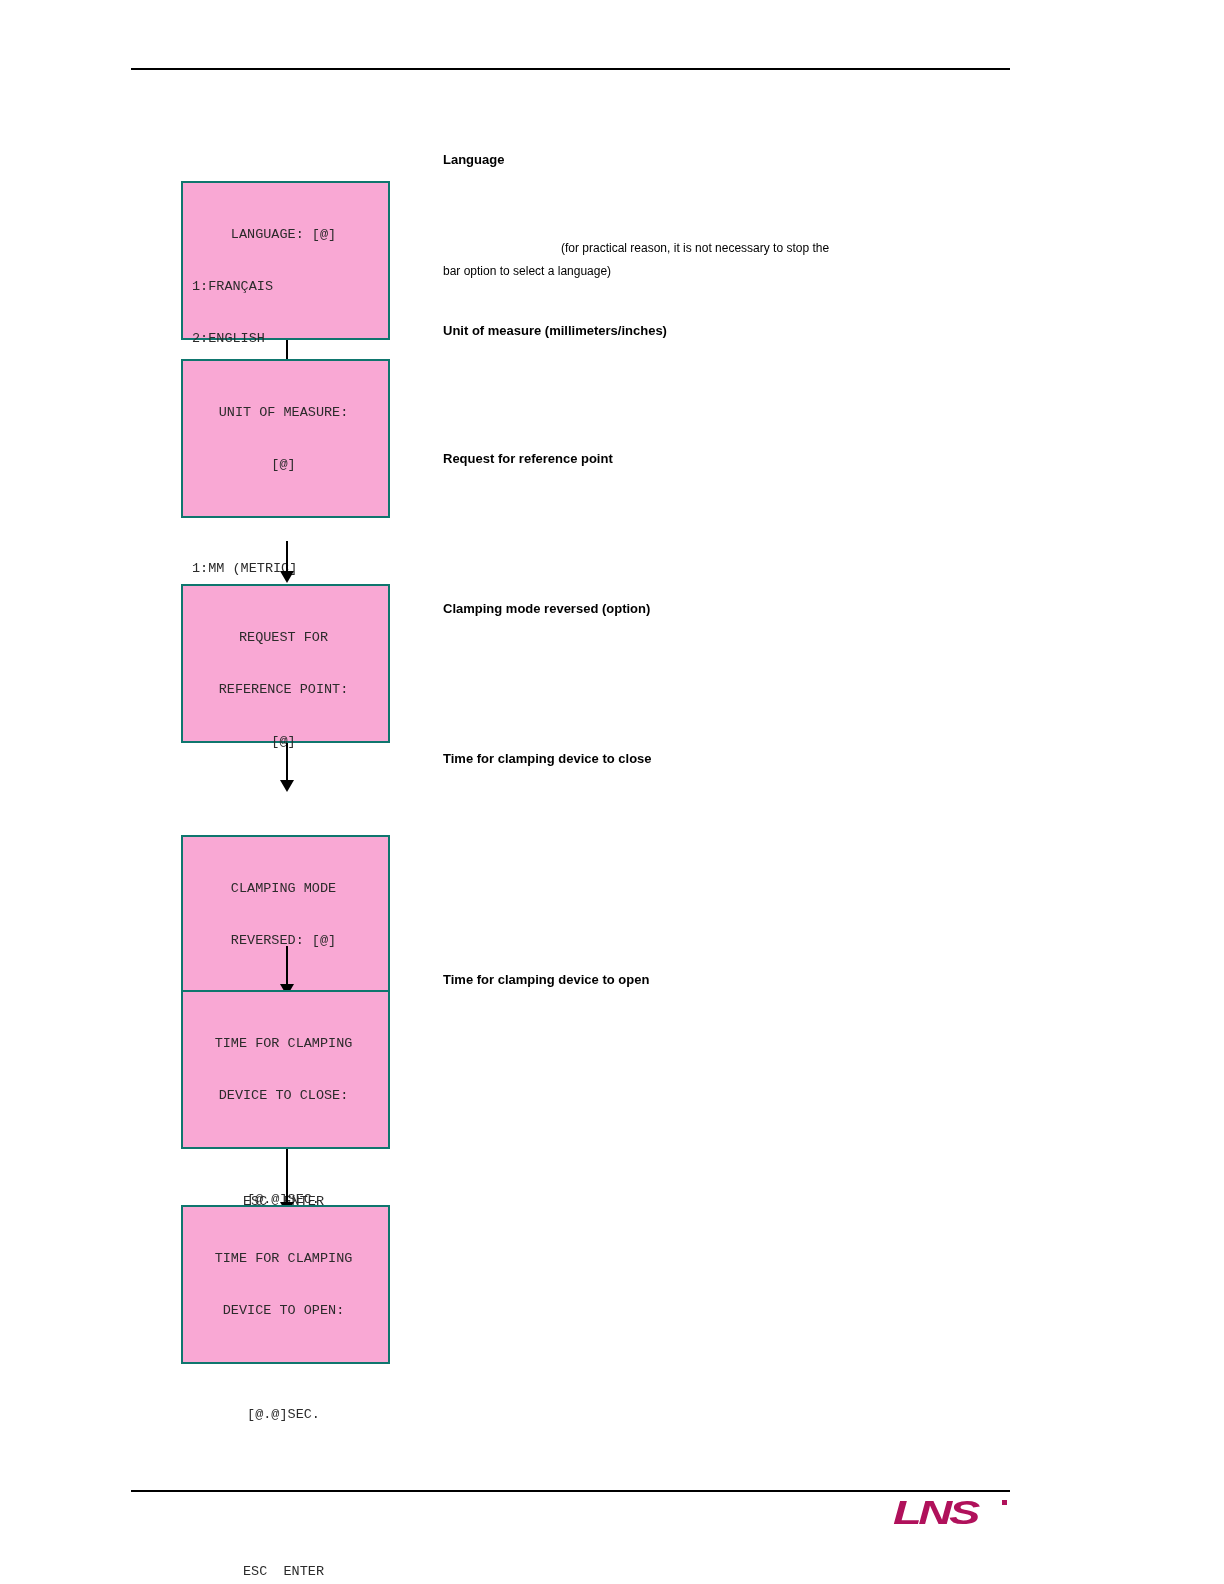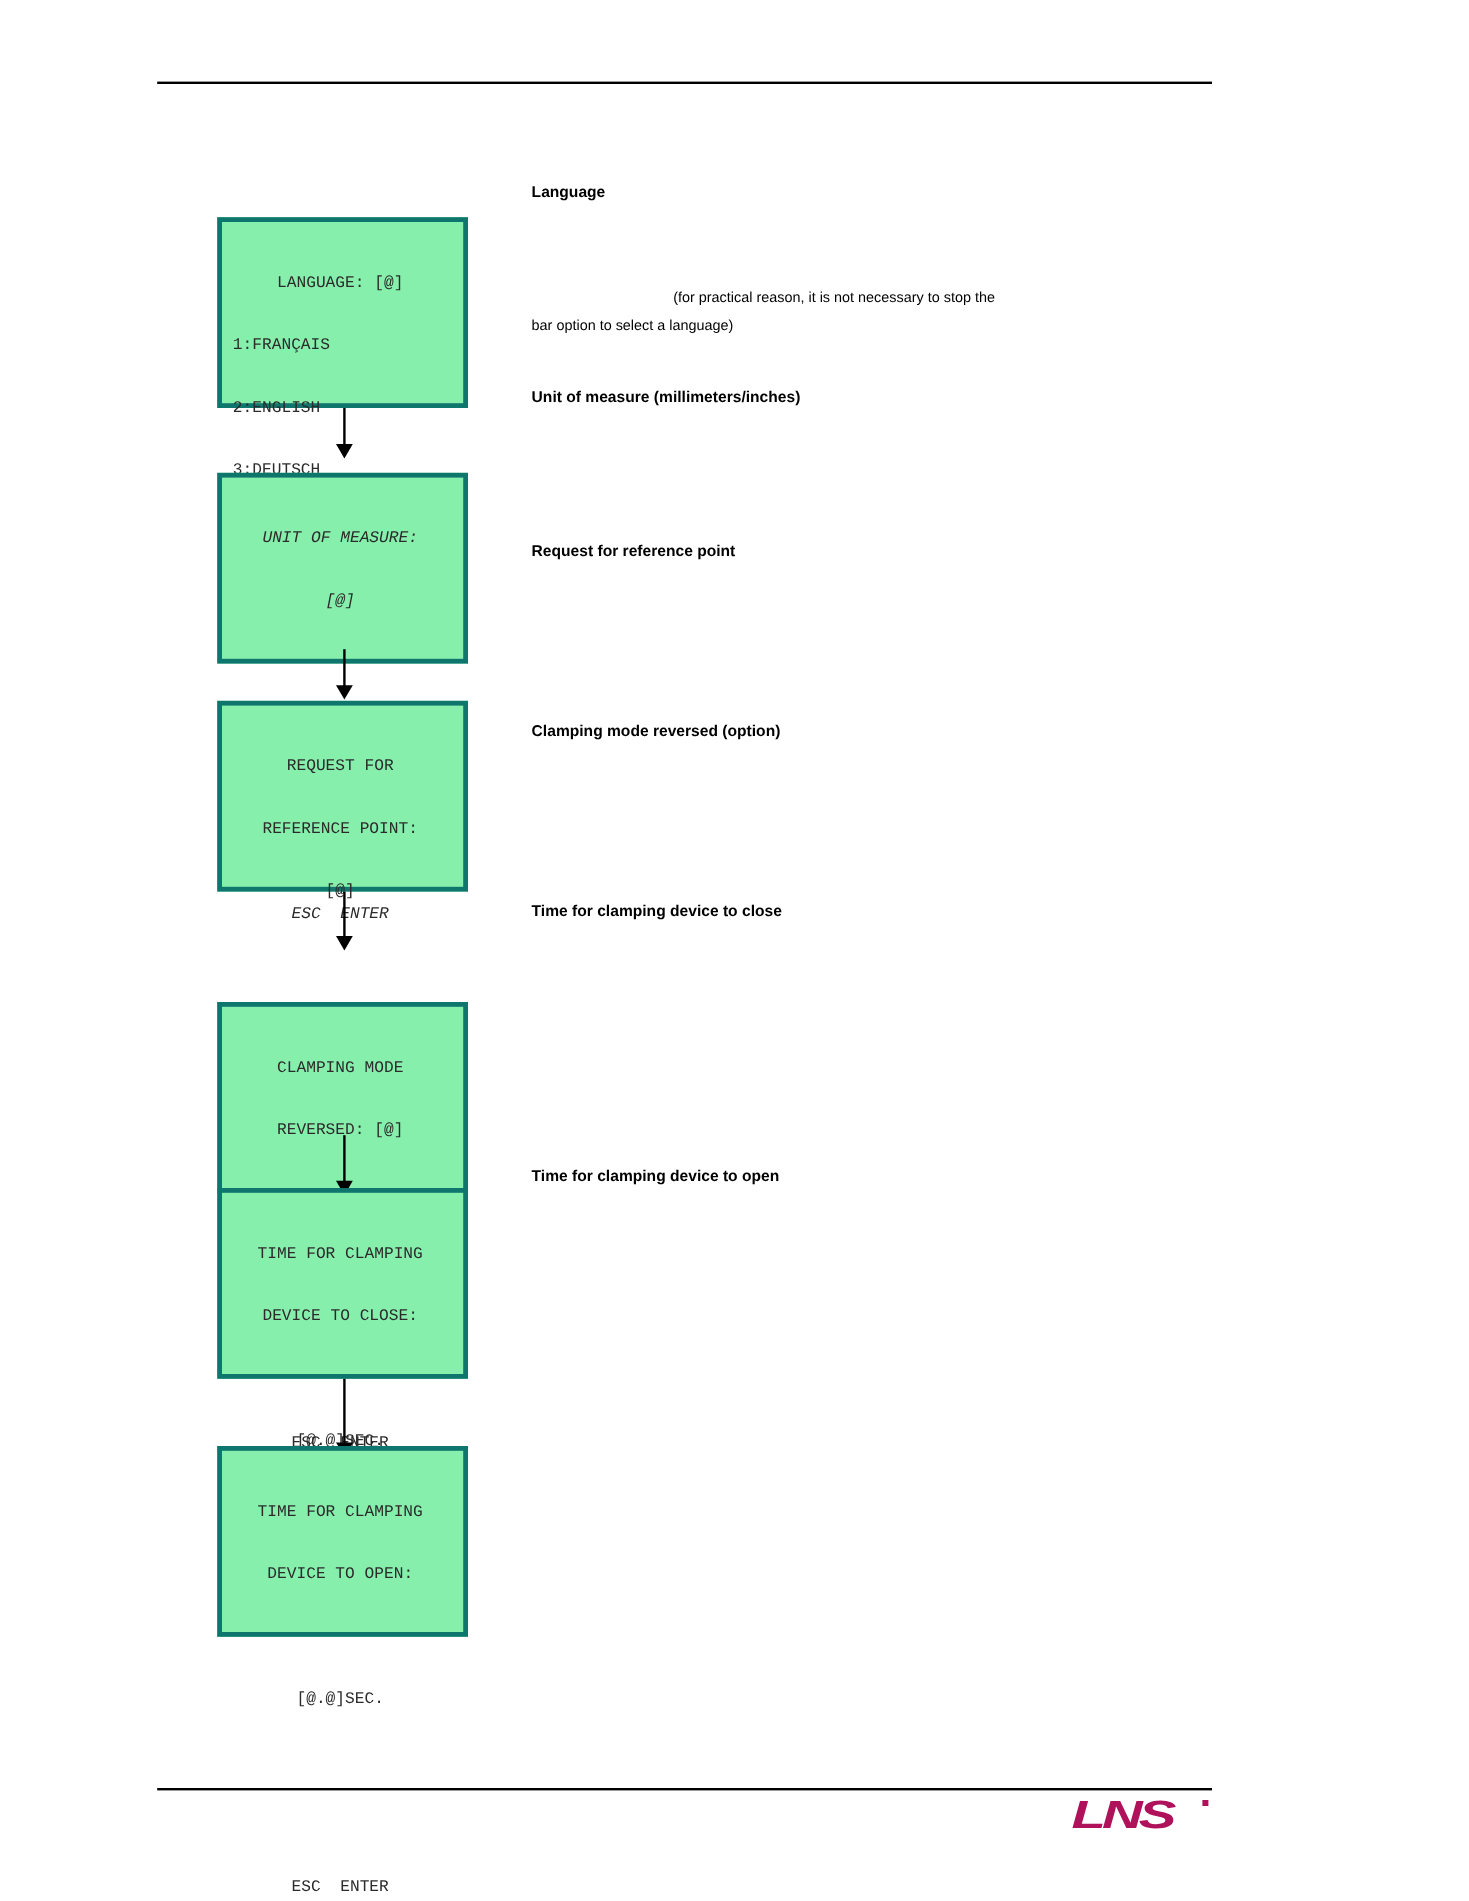--- a/index.html
+++ b/index.html
@@ -43,23 +43,23 @@
     font-weight: bold;
     letter-spacing: -0.2px;
     white-space: nowrap;
   }
 
   
   .lcd {
     position: absolute;
     left: 181px;
     width: 209px;
-    border: 4px solid #0f766e;
+    border: 2px solid #0f766e;
     box-sizing: border-box;
-    background: #86efac;
+    background: #f9a8d4;
     font-family: "Liberation Mono", "DejaVu Sans Mono", monospace;
     font-size: 13.5px;
     line-height: 17.4px;
     color: #2b2b2b;
     white-space: pre;
     padding: 8px 0 0 0;
   }
   .lcd .ln {
     display: block;
     padding-left: 9px;
@@ -168,21 +168,21 @@
     <span class="ln">2:ENGLISH</span>
     <span class="ln">3:DEUTSCH</span>
     <span class="ln">4:ITALIANO</span>
     <span class="ln">5:ESPANOL</span>
     <span class="ln blank">.</span>
     <span class="keys">ESC  ENTER</span>
   </div>
 
   <div class="arrow" style="top:340px; height:31px;"></div>
 
-  <div class="lcd" style="top:394px; height:159px;font-style:italic;">
+  <div class="lcd" style="top:359px; height:159px;">
     <span class="ln center">UNIT OF MEASURE:</span>
     <span class="ln center">[@]</span>
     <span class="ln blank">.</span>
     <span class="ln">1:MM (METRIC]</span>
     <span class="ln">2:INCHES</span>
     <span class="ln blank">.</span>
     <span class="keys">ESC  ENTER</span>
   </div>
 
   <div class="arrow" style="top:541px; height:31px;"></div>

